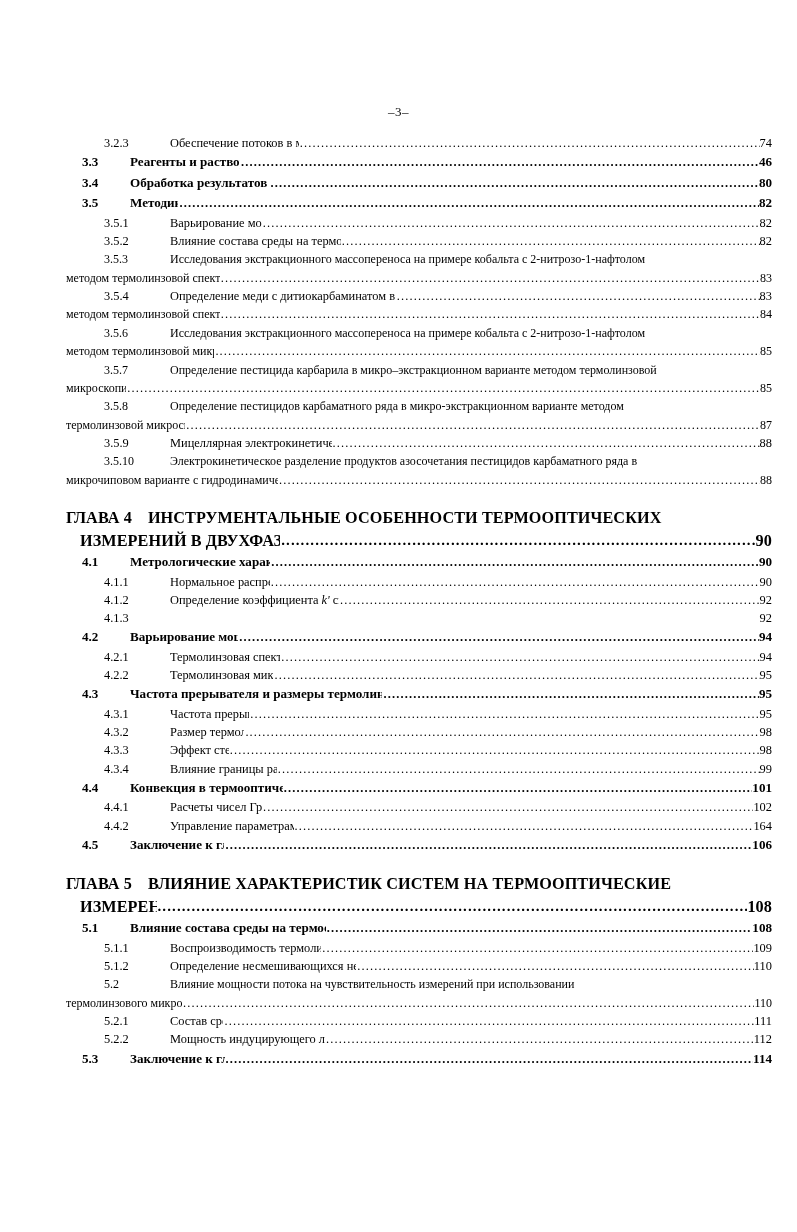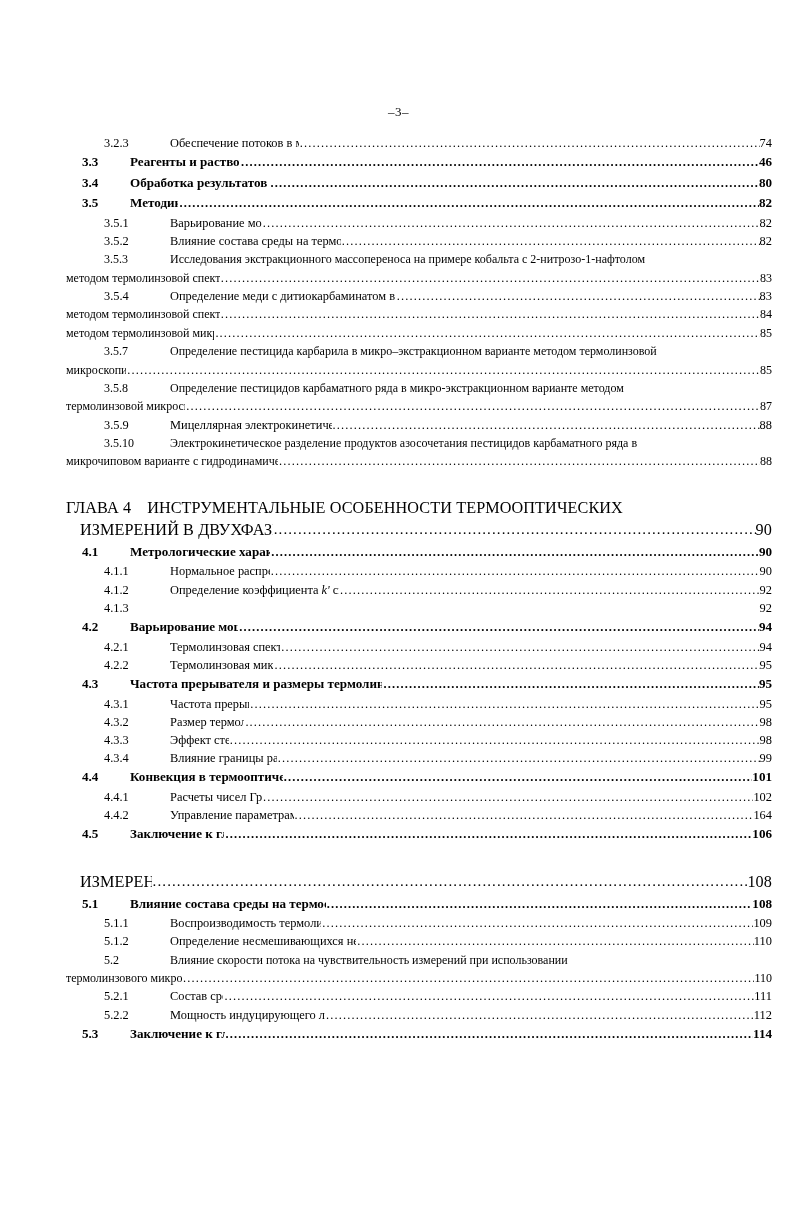--- a/index.html
+++ b/index.html
@@ -126,22 +126,22 @@
   .entry-wrap .tailrow {
     display: flex;
     align-items: baseline;
     margin-left: -38px;
     padding-left: 0px;
   }
   .entry-wrap .tailrow .title { flex: 0 1 auto; white-space: nowrap; }
 
   
   .chapter {
-    margin-top: 26px;
-    font-weight: normal;
+    margin-top: 18px;
+    font-weight: bold;
     font-size: 16.2px;
     line-height: 22.5px;
     letter-spacing: 0.1px;
   }
   .chapter .chline1 {
     display: block;
     white-space: nowrap;
   }
   .chapter .chlabel { margin-right: 16px; }
   .chapter .chline2 {
@@ -234,20 +234,21 @@
           </span>
         </div>
         <div class="entry-wrap">
           <div class="tailrow">
             <span class="title">методом термолинзовой спектрометрии</span>
             <span class="leader"></span>
             <span class="pg">84</span>
           </div>
         </div>
         <div class="entry-wrap">
+          <div class="just"><span class="num">3.5.6</span><span>Исследования экстракционного массопереноса на примере кобальта с 2-нитрозо-1-нафтолом</span></div>
           <div class="tailrow">
             <span class="title">методом термолинзовой микроскопии</span>
             <span class="leader"></span>
             <span class="pg">85</span>
           </div>
         </div>
         <div class="entry-wrap">
           <div class="just"><span class="num">3.5.7</span><span>Определение пестицида карбарила в микро–экстракционном варианте методом термолинзовой</span></div>
           <div class="tailrow">
             <span class="title">микроскопии</span>
@@ -416,20 +417,23 @@
           <span class="num">4.5</span>
           <span class="title-wrap">
             <span class="title">Заключение к главе 4</span>
             <span class="leader"></span>
             <span class="pg">106</span>
           </span>
         </div>
       </div>
 
     <div class="chapter">
+      <span class="chline1">
+        <span class="chlabel">ГЛАВА 5</span><span>ВЛИЯНИЕ ХАРАКТЕРИСТИК СИСТЕМ НА ТЕРМООПТИЧЕСКИЕ</span>
+      </span>
       <span class="chline2">
         <span class="title">ИЗМЕРЕНИЯ</span>
         <span class="leader"></span>
         <span class="pg">108</span>
       </span>
     </div>
 
     <div id="toc-part-3">
         <div class="entry lvl2">
           <span class="num">5.1</span>
@@ -449,21 +453,21 @@
         </div>
         <div class="entry lvl3">
           <span class="num">5.1.2</span>
           <span class="title-wrap">
             <span class="title">Определение несмешивающихся неокрашенных растворителей</span>
             <span class="leader"></span>
             <span class="pg">110</span>
           </span>
         </div>
         <div class="entry-wrap">
-          <div class="just"><span class="num">5.2</span><span>Влияние скорости потока на чувствительность измерений при использовании</span></div>
+          <div class="just"><span class="num">5.2</span><span>Влияние мощности потока на чувствительность измерений при использовании</span></div>
           <div class="tailrow">
             <span class="title">термолинзового микроскопа</span>
             <span class="leader"></span>
             <span class="pg">110</span>
           </div>
         </div>
         <div class="entry lvl3">
           <span class="num">5.2.1</span>
           <span class="title-wrap">
             <span class="title">Состав среды</span>

